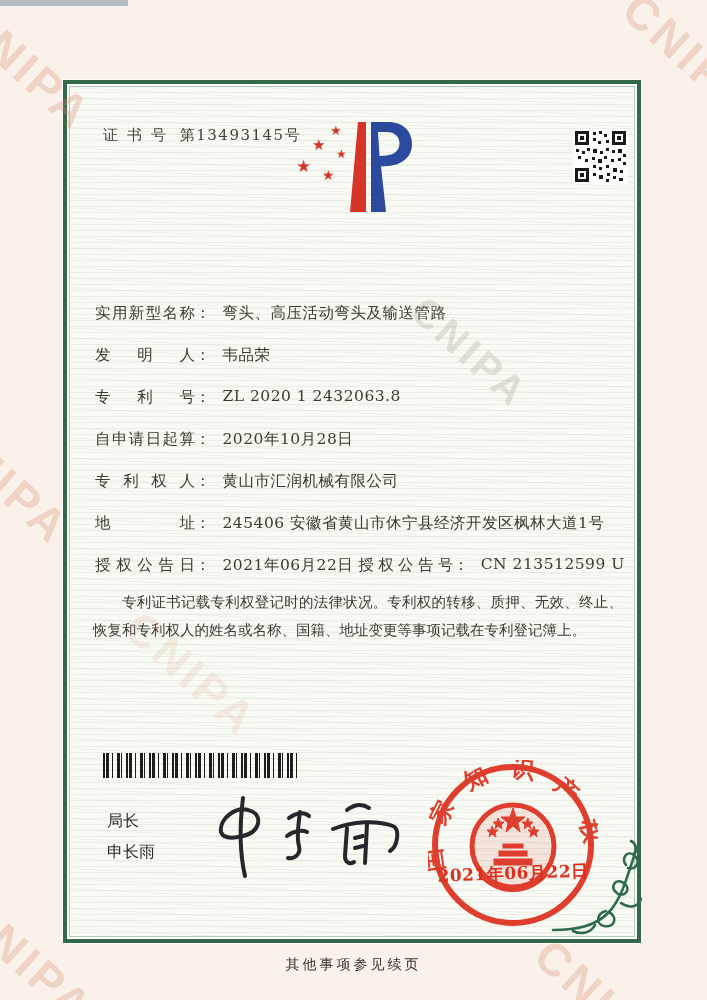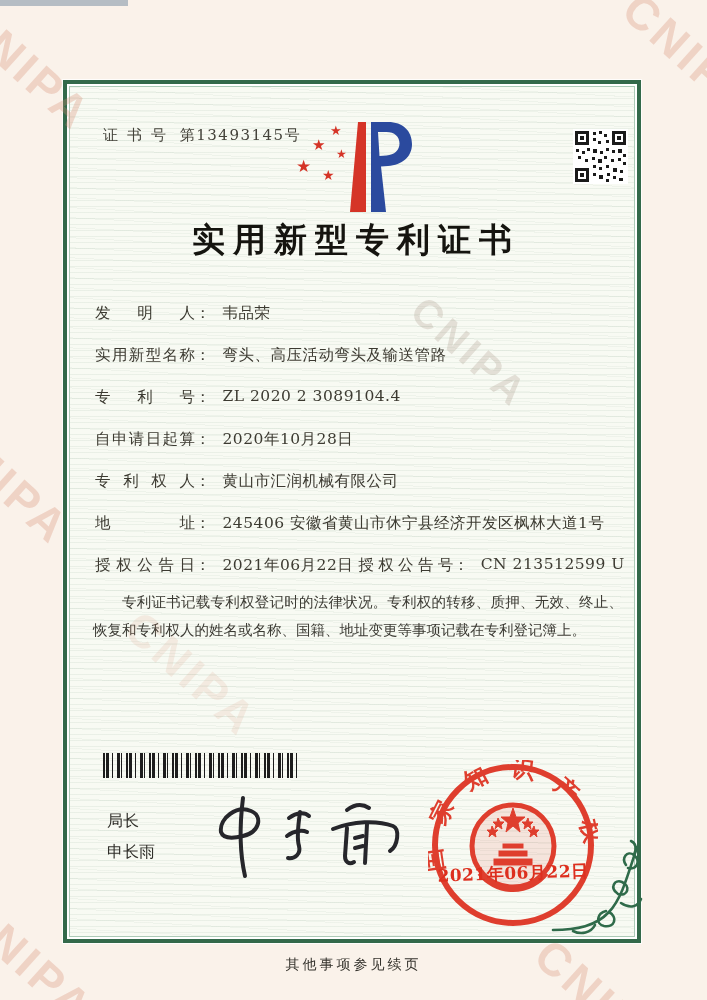--- a/index.html
+++ b/index.html
@@ -123,34 +123,33 @@
       <span class="star" style="left:46px; top:28px; font-size:12px;">★</span>
       <span class="star" style="left:6px;  top:38px; font-size:17px;">★</span>
       <span class="star" style="left:32px; top:48px; font-size:14px;">★</span>
       <svg viewBox="0 0 124 94" width="124" height="94">
         <polygon points="68,2 76,2 76,92 60,92" fill="#d53427"></polygon>
         <path d="M81,2 h17 c15,0 24,9 24,22 c0,13 -10,21 -24,22 l-7,0.6 l5,45.4 h-15 z
                  M88,12 l1.5,24 l7,-0.5 c8,-0.6 13,-5.5 13,-12 c0,-7 -5,-11.5 -13,-11.5 z" fill="#2b4a9e" fill-rule="evenodd"></path>
       </svg>
     </div>
 
-    <div class="title">实用新型专利证书</div>
 
     <div class="fields">
+      <div class="frow">
+        <span class="flabel">实用新型名称</span><span class="fcolon">：</span>
+        <span class="fvalue">弯头、高压活动弯头及输送管路</span>
+      </div>
       <div class="frow">
         <span class="flabel">发明人</span><span class="fcolon">：</span>
         <span class="fvalue">韦品荣</span>
       </div>
       <div class="frow">
-        <span class="flabel">实用新型名称</span><span class="fcolon">：</span>
-        <span class="fvalue">弯头、高压活动弯头及输送管路</span>
-      </div>
-      <div class="frow">
         <span class="flabel">专利号</span><span class="fcolon">：</span>
-        <span class="fvalue">ZL 2020 2 3089104.4</span>
+        <span class="fvalue">ZL 2020 1 2432063.8</span>
       </div>
       <div class="frow">
         <span class="flabel">自申请日起算</span><span class="fcolon">：</span>
         <span class="fvalue">2020年10月28日</span>
       </div>
       <div class="frow">
         <span class="flabel">专利权人</span><span class="fcolon">：</span>
         <span class="fvalue">黄山市汇润机械有限公司</span>
       </div>
       <div class="frow">

